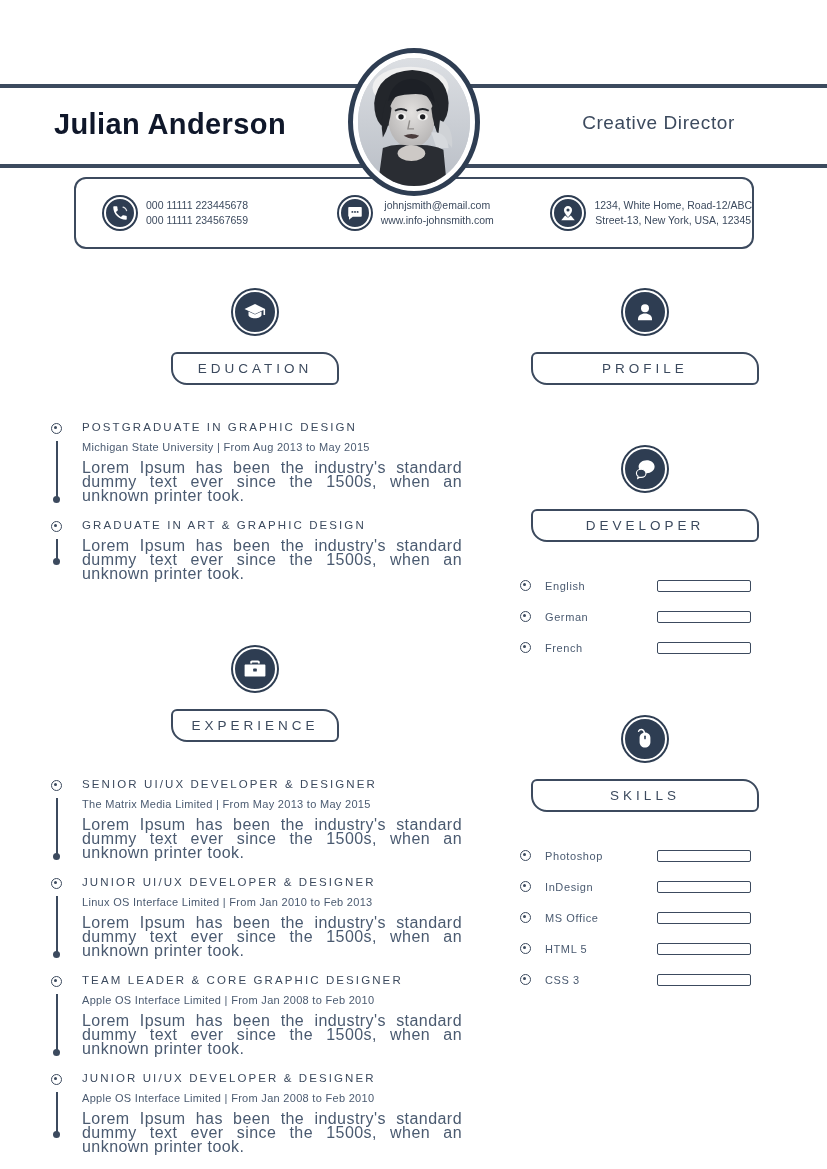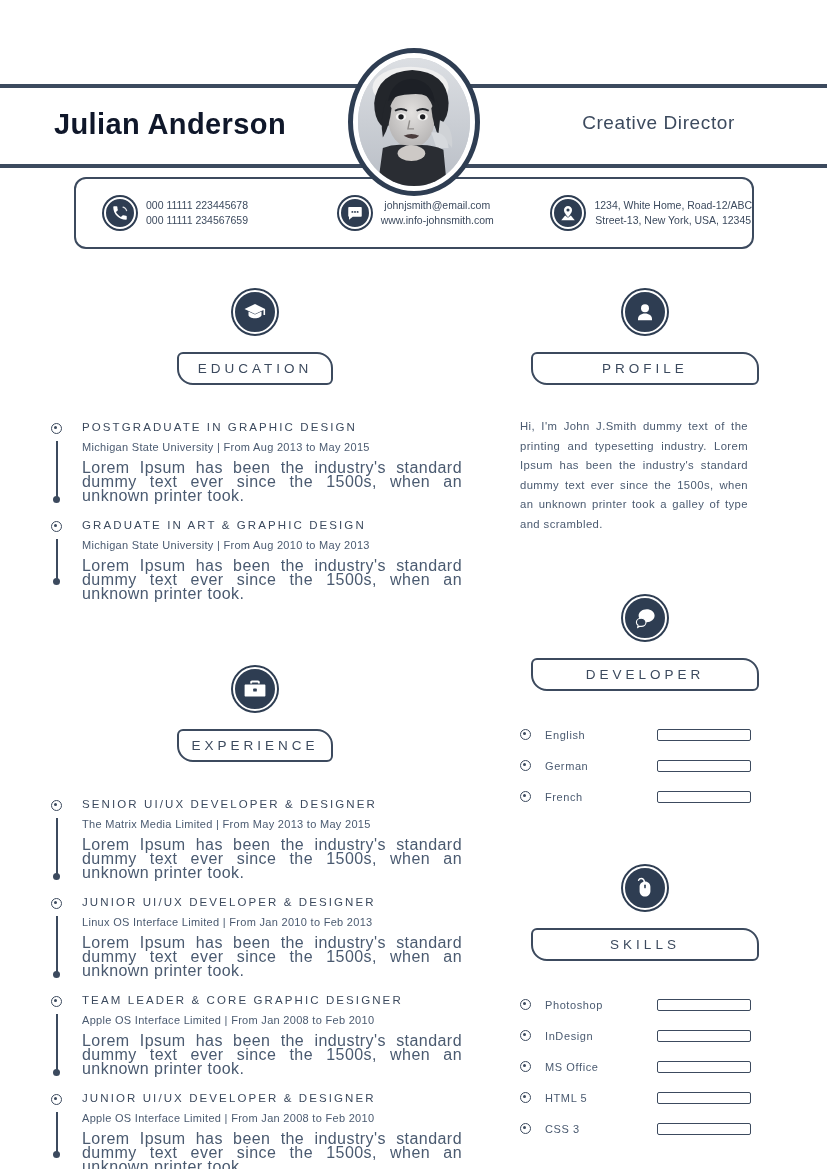--- a/index.html
+++ b/index.html
@@ -141,21 +141,21 @@
   .sec-title {
     margin: 18px auto 0;
     border: 2px solid #3c4a5e;
     border-radius: 6px 16px 6px 16px;
     height: 33px;
     display: flex; align-items: center; justify-content: center;
     font-size: 13.5px;
     letter-spacing: 4px;
     color: #3c4a5e;
   }
-  .col-left .sec-title  { width: 156px; }
+  .col-left .sec-title  { width: 168px; }
   .col-right .sec-title { width: 228px; }
 
   
   .entries { margin-top: 36px; }
   .entry {
     position: relative;
     padding-left: 42px;
     padding-bottom: 16px;
   }
   .entry:last-child { padding-bottom: 0; }
@@ -380,21 +380,20 @@
         <span class="tl-dot"></span>
         <div class="e-title">POSTGRADUATE IN GRAPHIC DESIGN</div>
         <div class="e-meta">Michigan State University | From Aug 2013 to May 2015</div>
         <div class="e-desc">Lorem Ipsum has been the industry's standard dummy text ever since the 1500s, when an unknown printer took.</div>
       </div>
       <div class="entry">
         <span class="tl-ring"></span>
         <span class="tl-line"></span>
         <span class="tl-dot"></span>
         <div class="e-title">GRADUATE IN ART &amp; GRAPHIC DESIGN</div>
-        <div class="e-meta">Michigan State University | From Aug 2010 to May 2013</div>
         <div class="e-desc">Lorem Ipsum has been the industry's standard dummy text ever since the 1500s, when an unknown printer took.</div>
       </div>
     </div>
   </div>
 
   <div class="spacer-exp"></div>
 
   <div>
     <div class="sec-icon">
       <svg viewBox="0 0 24 24">
@@ -446,21 +445,20 @@
 <div class="col-right">
 
   <div>
     <div class="sec-icon">
       <svg viewBox="0 0 24 24">
           <circle cx="12" cy="8.2" r="4"></circle>
           <path d="M12 13.4c-4 0-7 2.4-7 5.4v1.4h14v-1.4c0-3-3-5.4-7-5.4z"></path>
         </svg>
     </div>
     <div class="sec-title">PROFILE</div>
-    <div class="profile-text">Hi, I'm John J.Smith dummy text of the printing and typesetting industry. Lorem Ipsum has been the industry's standard dummy text ever since the 1500s, when an unknown printer took a galley of type and scrambled.</div>
   </div>
 
   <div class="spacer-lang"></div>
 
   <div>
     <div class="sec-icon">
       <svg viewBox="0 0 24 24">
           <path d="M13.6 3.2c-4.4 0-8 2.9-8 6.4 0 1.9 1.1 3.7 2.8 4.9l-.6 3.3 3.4-1.8c.8.2 1.6.3 2.4.3 4.4 0 8-2.9 8-6.7s-3.6-6.4-8-6.4z"></path>
           <path d="M8.2 12.2c-2.6 0-4.8 1.8-4.8 4 0 1.2.6 2.3 1.7 3l-.4 2.2 2.2-1.2c.4.1.9.2 1.3.2 2.6 0 4.8-1.8 4.8-4.1 0-2.2-2.2-4.1-4.8-4.1z" fill="#2e3d52" stroke="#ffffff" stroke-width="1.1"></path>
         </svg>

